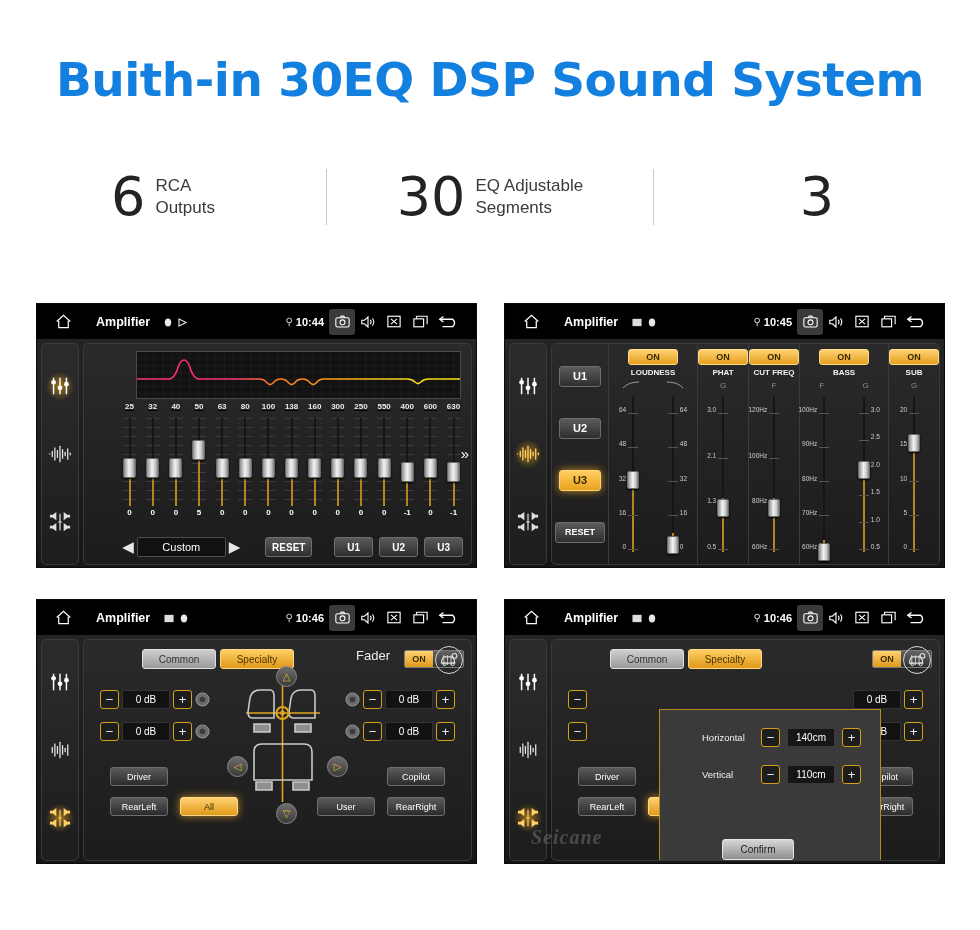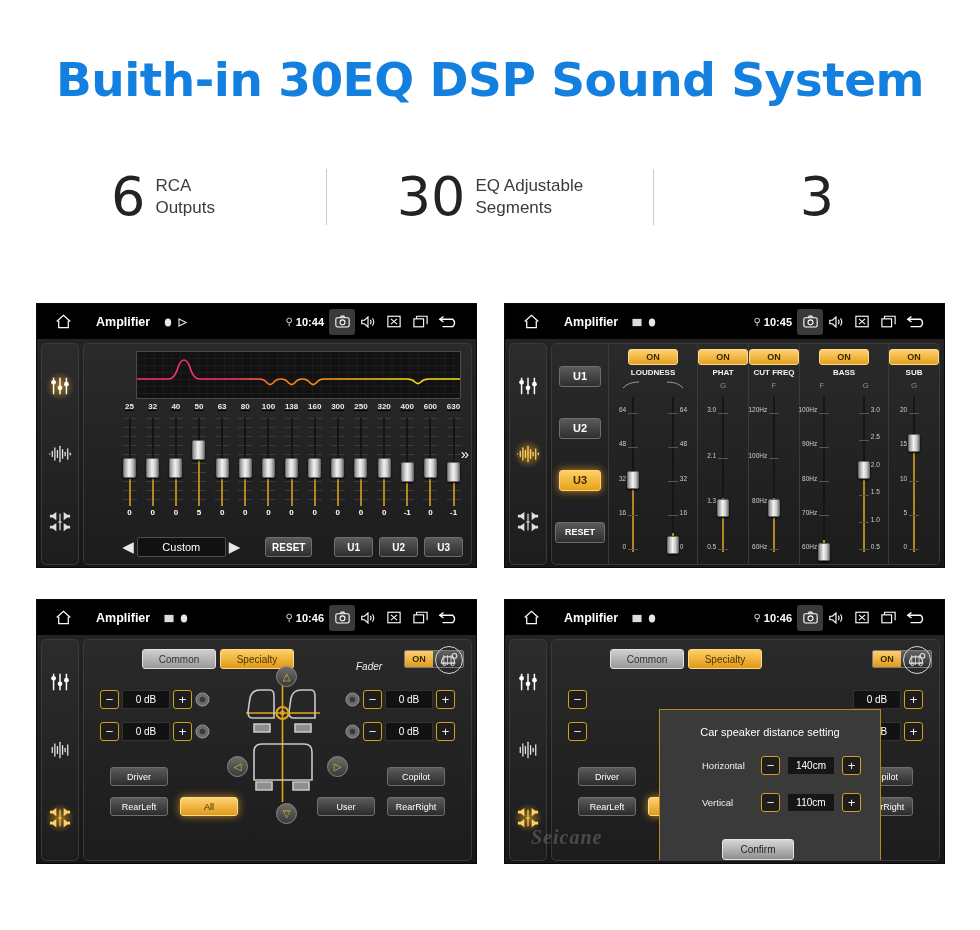--- a/index.html
+++ b/index.html
@@ -131,21 +131,21 @@
             box-shadow:0 1px 2px #000; }
 
   
   .fd-top{ position:absolute; left:0; right:0; top:0; height:38px; }
   .seg{ position:absolute; top:9px; width:74px; height:20px; border-radius:3px;
         font-size:10px; display:flex; align-items:center; justify-content:center; }
   .seg.common{ left:58px; background:linear-gradient(180deg,#cfcfcf,#9a9a9a);
                border:1px solid #e0e0e0; color:#333; }
   .seg.spec{ left:136px; background:linear-gradient(180deg,#ffcf63,#e0991a);
              border:1px solid #ffd98b; color:#4a3400; }
-  .fd-lab{ position:absolute; left:272px; top:21px; color:#eee; font-size:10px;font-style:italic; }
+  .fd-lab{ position:absolute; left:272px; top:8px; color:#eee; font-size:13px; }
   .tog{ position:absolute; left:320px; top:10px; width:60px; height:18px;
         border:1px solid #7a7a7a; border-radius:2px; display:flex; overflow:hidden; }
   .tog .on{ width:28px; background:linear-gradient(180deg,#ffd172,#e09a19);
             color:#3b2a00; font-size:9px; font-weight:bold;
             display:flex; align-items:center; justify-content:center; }
   .tog .hd{ flex:1; background:linear-gradient(180deg,#636363,#303030);
             display:flex; align-items:center; justify-content:center;
             color:#d5d5d5; font-size:10px; letter-spacing:1px; }
   .circ-btn{ position:absolute; right:8px; top:6px; width:28px; height:28px;
              border-radius:50%; border:1.5px solid #d6d6d6;
@@ -341,21 +341,21 @@
         <span>32</span>
         <span>40</span>
         <span>50</span>
         <span>63</span>
         <span>80</span>
         <span>100</span>
         <span>138</span>
         <span>160</span>
         <span>300</span>
         <span>250</span>
-        <span>320</span>
+        <span>550</span>
         <span>400</span>
         <span>600</span>
         <span>630</span>
       </div>
 
       <div class="eq-sliders" id="eq-slider-row">
           <div class="eq-col">
             <div class="eq-ticks"></div>
             <div class="eq-track" style="background:linear-gradient(180deg,#151515 0%,#151515 46%,#b5851e 46%,#b5851e 100%)"></div>
             <div class="eq-knob" style="top:46%"></div>
@@ -1039,21 +1039,20 @@
       </div>
 
       <div class="fbtn" style="left:26px;top:127px">Driver</div>
       <div class="fbtn" style="right:26px;top:127px">Copilot</div>
       <div class="fbtn" style="left:26px;top:157px">RearLeft</div>
       <div class="fbtn on" style="left:96px;top:157px">All</div>
       <div class="fbtn" style="right:96px;top:157px">User</div>
       <div class="fbtn" style="right:26px;top:157px">RearRight</div>
 
       <div class="dialog">
-        <div class="dlg-title">Car speaker distance setting</div>
         <div class="dlg-row">
           <span class="dlg-lab">Horizontal</span>
           <span class="sq">−</span>
           <span class="dlg-val">140cm</span>
           <span class="sq">+</span>
         </div>
         <div class="dlg-row">
           <span class="dlg-lab">Vertical</span>
           <span class="sq">−</span>
           <span class="dlg-val">110cm</span>

